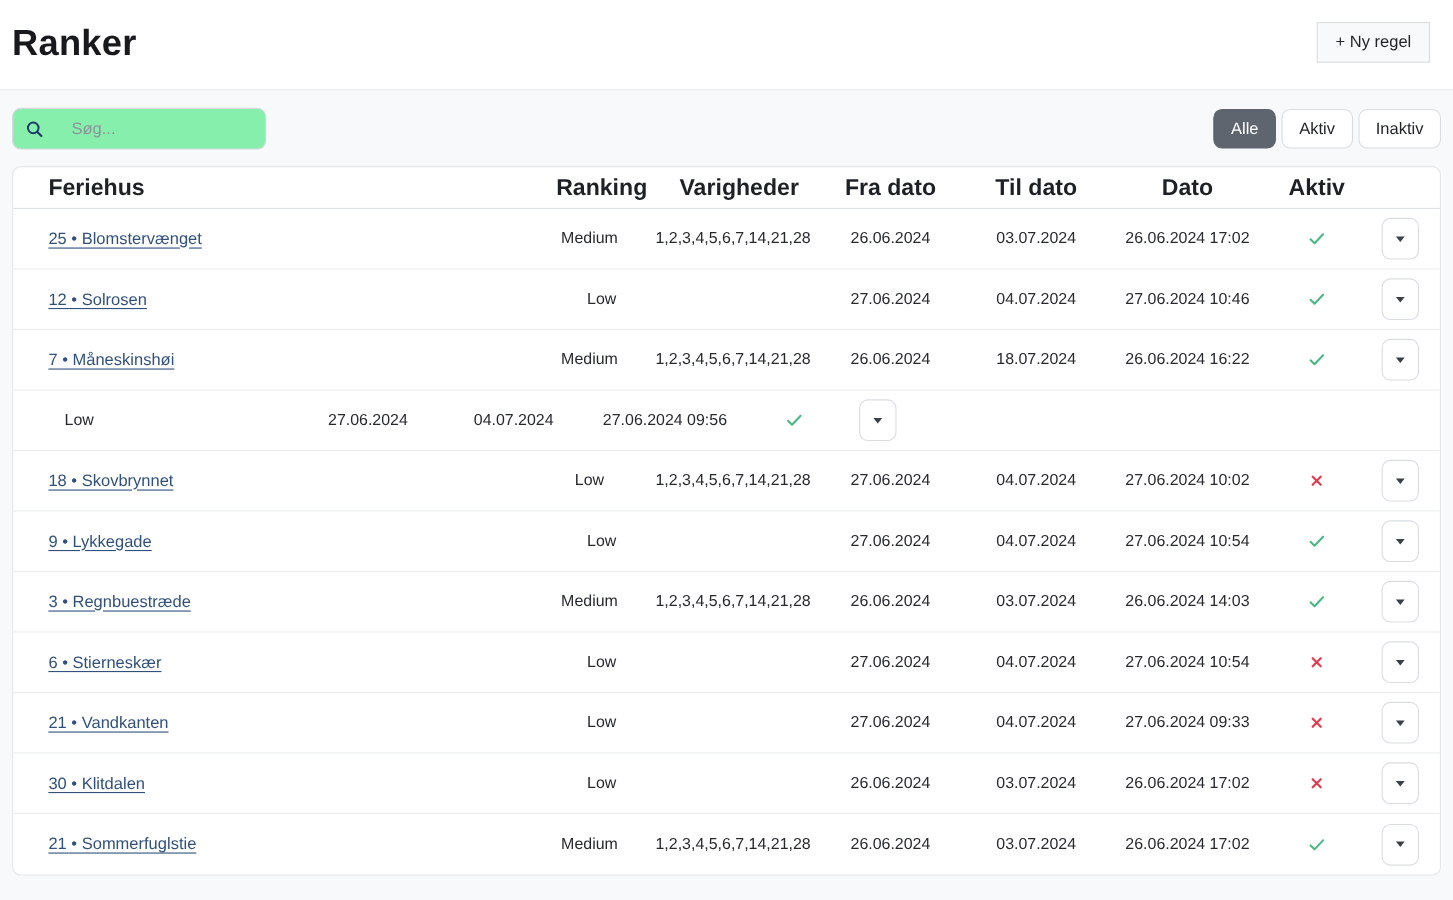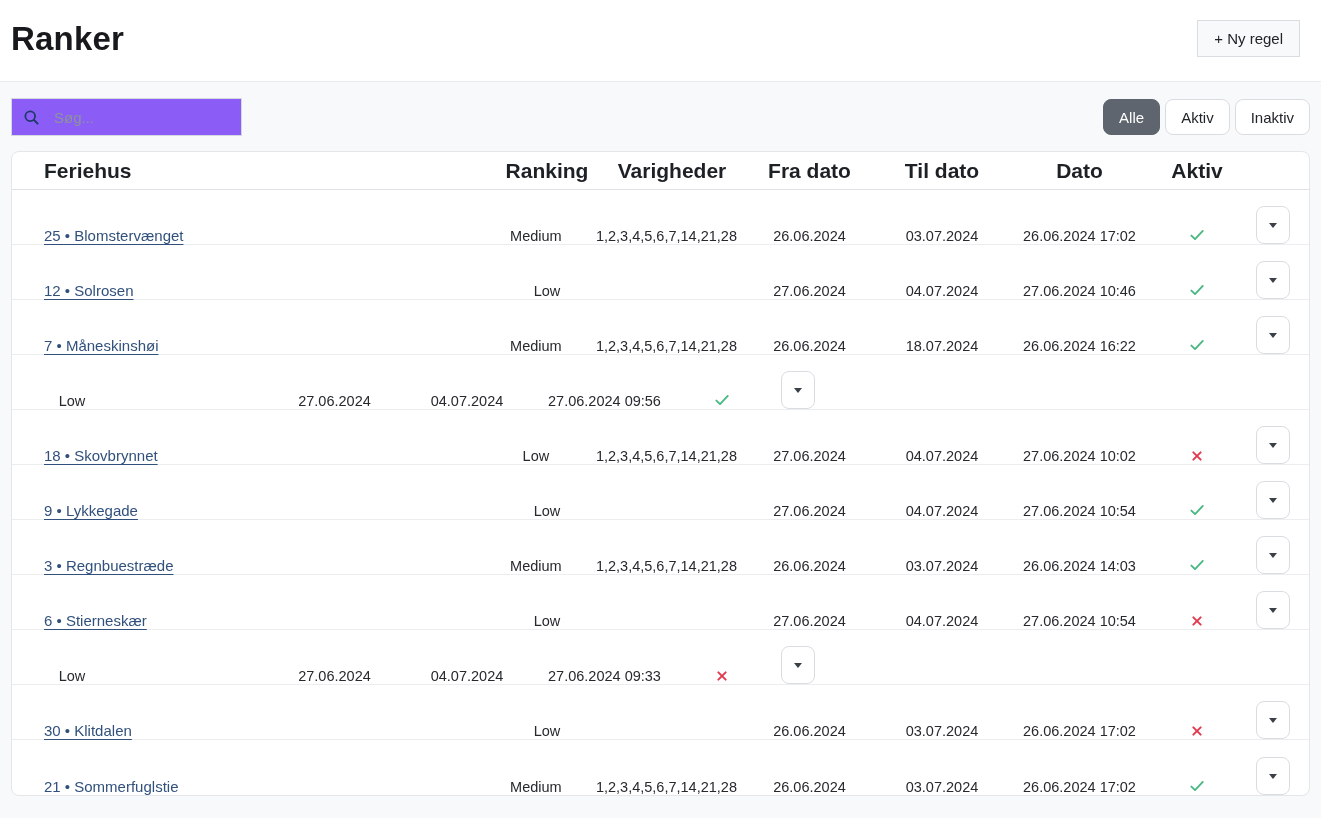--- a/index.html
+++ b/index.html
@@ -20,22 +20,22 @@
     background:#f8f9fa; border:1px solid #d9dde2; border-radius:0;
     height:37px; padding:0 16px; cursor:pointer; white-space:nowrap;
   }
   
   .content { padding:0 11px; }
   .toolbar {
     margin-top:16px; display:flex; align-items:center; justify-content:space-between;
   }
   .search-wrap { position:relative; width:231px; }
   .search-wrap input {
-    width:100%; height:38px; border:1px solid #d5d9de; border-radius:0;
-    background:#8b5cf6; padding:0 12px 0 42px; font-size:15px; color:#212529;
+    width:100%; height:38px; border:1px solid #d5d9de; border-radius:8px;
+    background:#86efac; padding:0 12px 0 53px; font-size:15px; color:#212529;
     font-family:inherit; outline:none;
   }
   .search-wrap input::placeholder { color:#8d939b; }
   .search-icon-box {
     position:absolute; left:11px; top:50%; transform:translateY(-50%);
     width:18px; height:18px; display:flex; align-items:center; justify-content:center;
   }
   .filters { display:flex; gap:5px; }
   .filter-btn {
     font-family:inherit; font-size:15px; height:36px; padding:0 15px;
@@ -46,21 +46,21 @@
     background:#5e656e; border-color:#5e656e; color:#ffffff;
   }
   
   .card {
     margin-top:15px; background:#ffffff; border:1px solid #e4e7ea;
     border-radius:8px; overflow:hidden;
   }
   .tr { display:flex; align-items:center; }
   .thead { height:38px; border-bottom:1px solid #dee2e6; }
   .th { font-weight:700; font-size:21px; color:#1d2125; }
-  .tbody .tr { height:55px; border-bottom:1px solid #ecedef;align-items:flex-end; }
+  .tbody .tr { height:55px; border-bottom:1px solid #ecedef; }
   .tbody .tr:last-child { border-bottom:none; }
   .td { font-size:14.5px; color:#26292e; white-space:nowrap; }
   .c-feriehus { flex:1 1 auto; min-width:0; padding-left:32px; text-align:left; }
   .c-ranking   { flex:0 0 120px; text-align:center; }
   .c-varigheder{ flex:0 0 130px; text-align:center; overflow:visible; }
   .c-fra       { flex:0 0 145px; text-align:center; }
   .c-til       { flex:0 0 120px; text-align:center; }
   .c-dato      { flex:0 0 155px; text-align:center; }
   .c-aktiv     { flex:0 0 80px;  text-align:center; }
   .c-action    { flex:0 0 72px;  display:flex; align-items:center; justify-content:center; }
@@ -253,20 +253,21 @@
                 <path d="M6.5 6.5l11 11M17.5 6.5l-11 11" stroke="#e23b50" stroke-width="3" stroke-linecap="round"></path>
               </svg>
             </span></div>
           <div class="td c-action">
             <button class="action-btn">
               <span class="caret"></span>
             </button>
           </div>
         </div>
         <div class="tr">
+          <div class="td c-feriehus"><a class="house-link">21 • Vandkanten</a></div>
           <div class="td c-ranking">Low</div>
           <div class="td c-varigheder"></div>
           <div class="td c-fra">27.06.2024</div>
           <div class="td c-til">04.07.2024</div>
           <div class="td c-dato">27.06.2024 09:33</div>
           <div class="td c-aktiv"><span class="status-icon">
               <svg width="16" height="16" viewBox="0 0 24 24" fill="none">
                 <path d="M6.5 6.5l11 11M17.5 6.5l-11 11" stroke="#e23b50" stroke-width="3" stroke-linecap="round"></path>
               </svg>
             </span></div>

